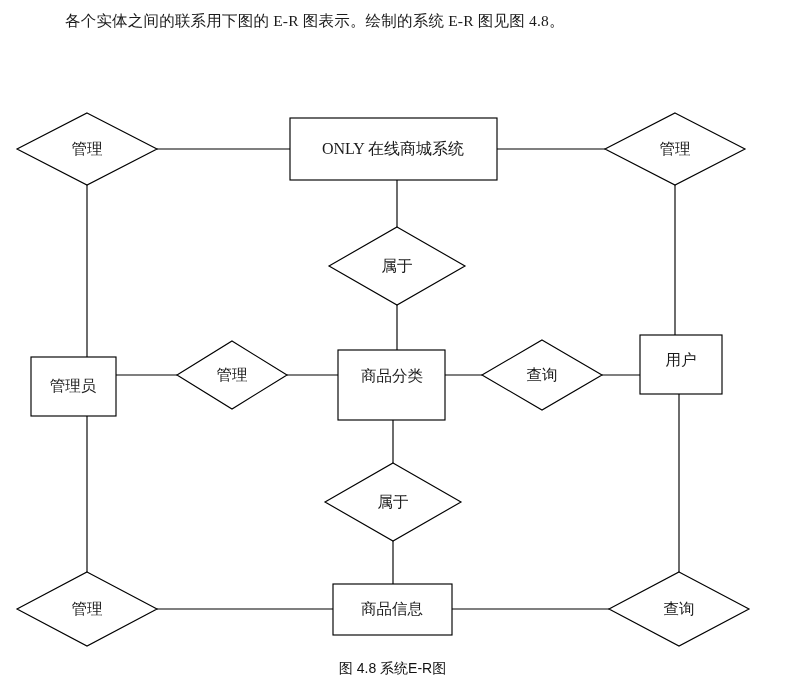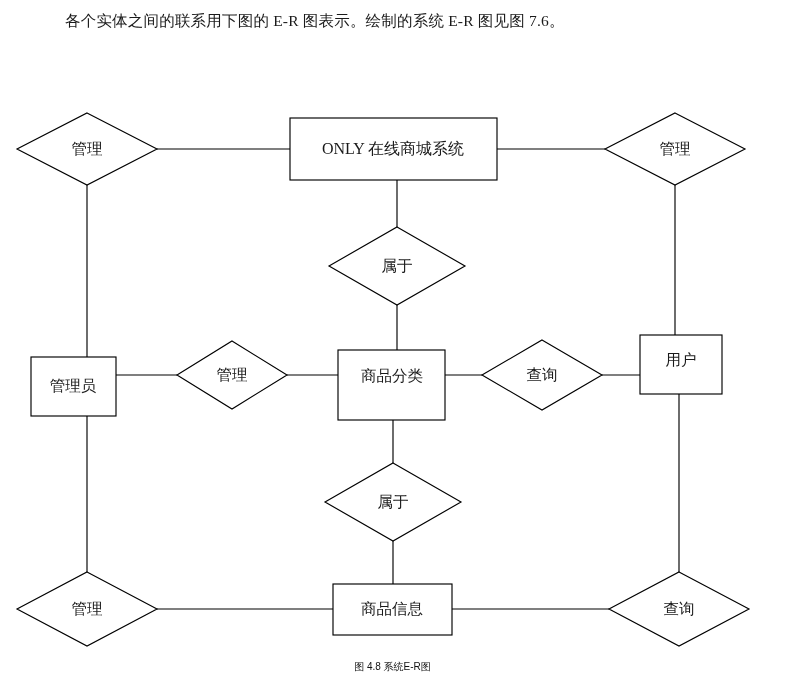--- a/index.html
+++ b/index.html
@@ -25,21 +25,21 @@
     letter-spacing: 0.2px;
     color: #1a1a1a;
     white-space: nowrap;
   }
   .caption {
     position: absolute;
     left: 0;
     top: 660px;
     width: 785px;
     text-align: center;
-    font-size: 10px;
+    font-size: 14px;
     font-family: "Liberation Sans", "DejaVu Sans", sans-serif;
     color: #111111;
   }
   #er-canvas {
     position: absolute;
     left: 0;
     top: 90px;
   }
   .er-shape {
     fill: #ffffff;
@@ -58,21 +58,21 @@
     text-anchor: middle;
     dominant-baseline: middle;
   }
   .er-label.main {
     font-size: 16px;
   }
 </style>
 </head>
 <body>
 
-<div class="intro-text">各个实体之间的联系用下图的 E-R 图表示。绘制的系统 E-R 图见图 7.6。</div>
+<div class="intro-text">各个实体之间的联系用下图的 E-R 图表示。绘制的系统 E-R 图见图 4.8。</div>
 
 <svg id="er-canvas" width="785" height="560" viewBox="0 0 785 560">
 
   <g>
 
     <line class="er-link" x1="157" y1="59" x2="290" y2="59"></line>
 
     <line class="er-link" x1="87" y1="95" x2="87" y2="267"></line>
 
     <line class="er-link" x1="497" y1="59" x2="605" y2="59"></line>

